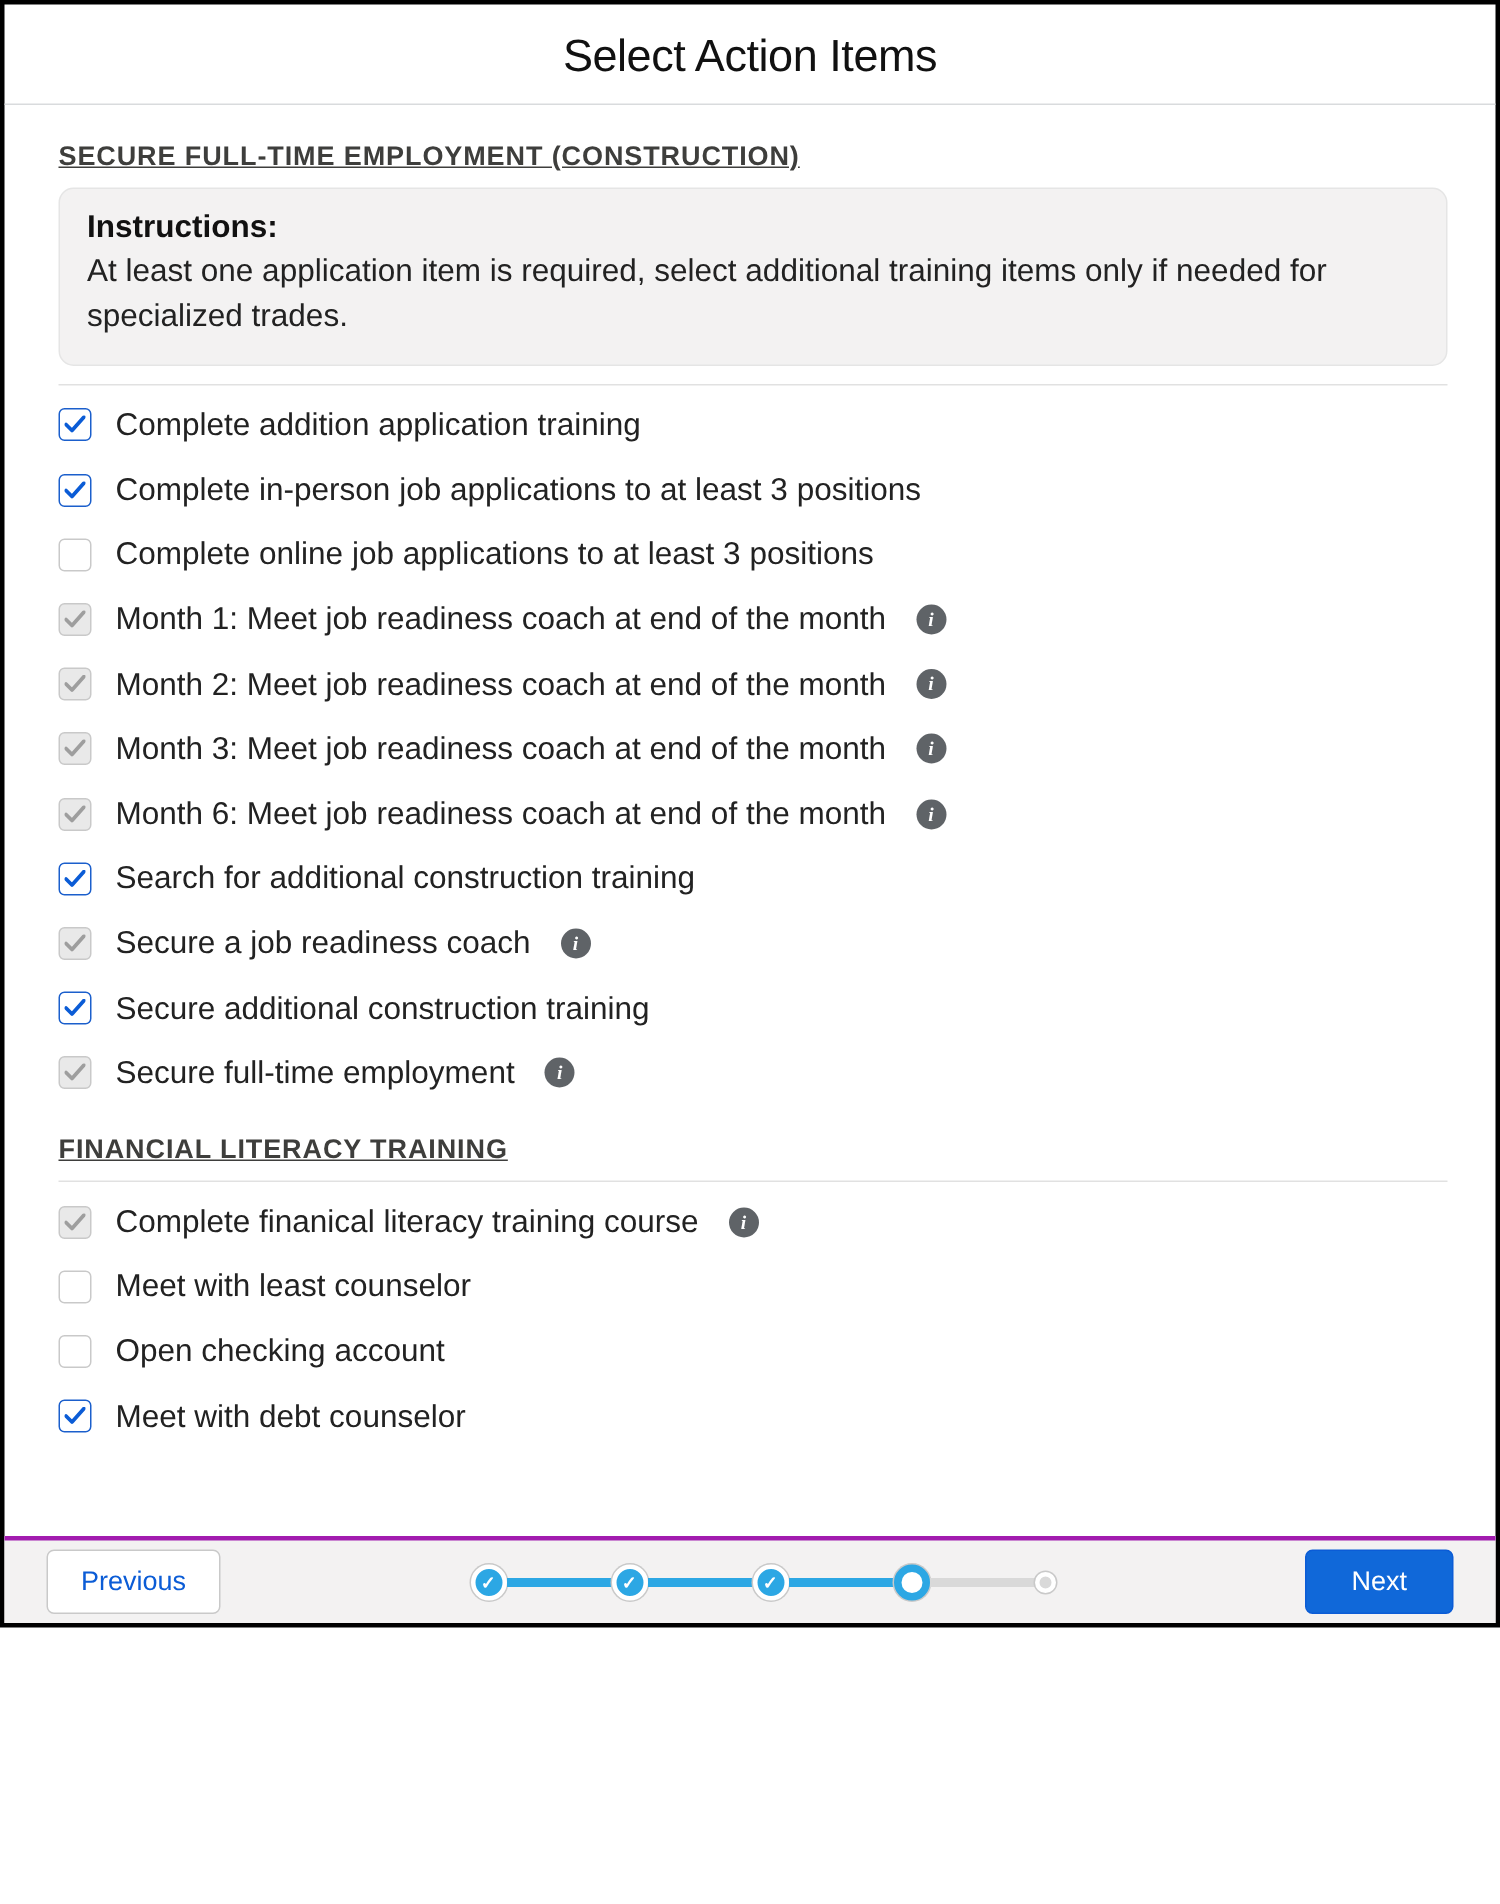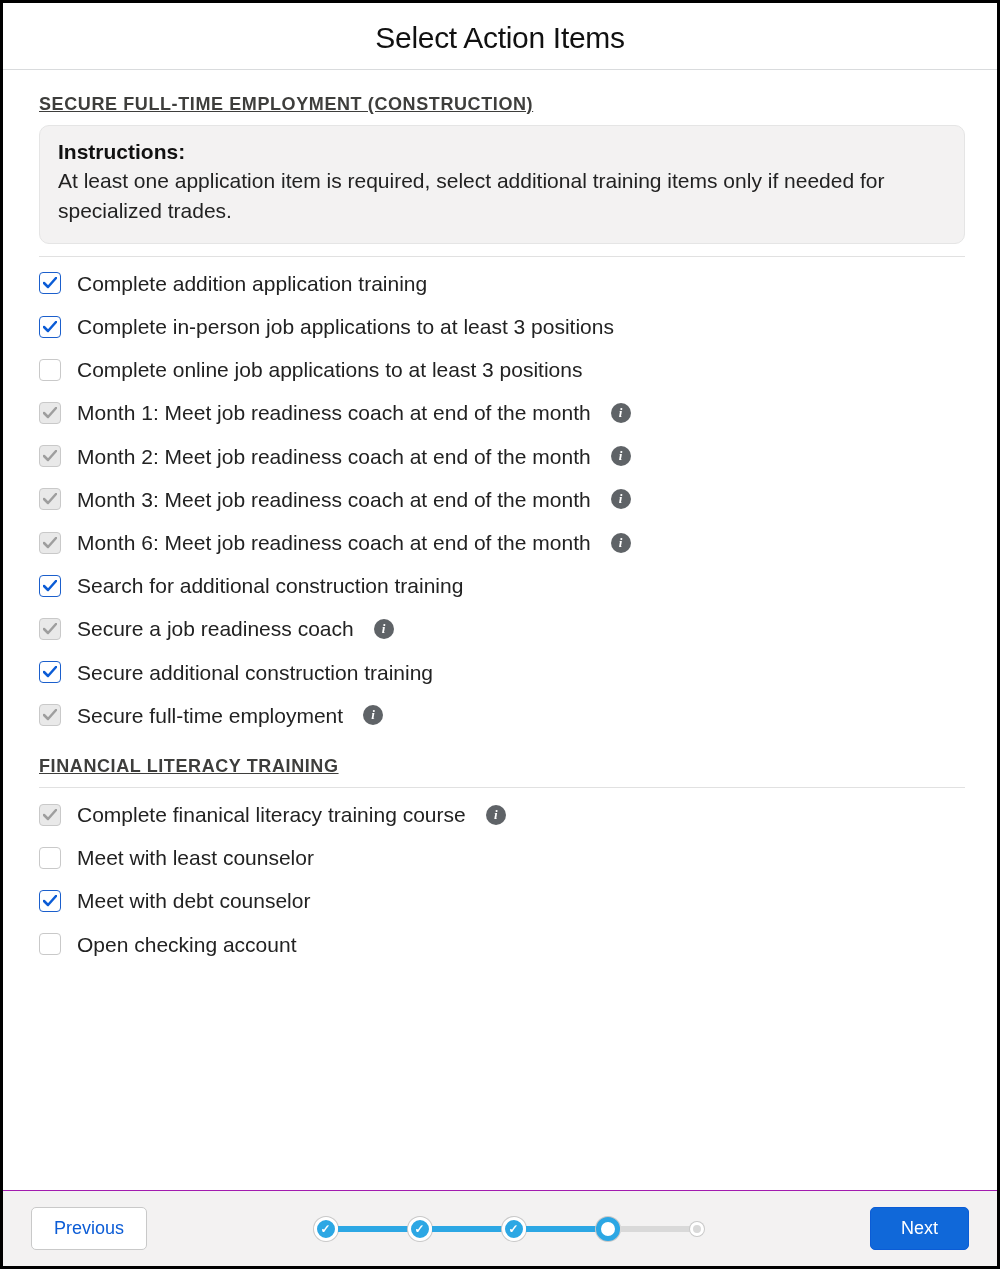--- a/index.html
+++ b/index.html
@@ -1,37 +1,37 @@
 <!DOCTYPE html>
 <html><head>
 <meta charset="utf-8">
 <style>
   * { box-sizing: border-box; margin: 0; padding: 0; }
   html, body { width: 1000px; height: 1269px; font-family: -apple-system, BlinkMacSystemFont, "Segoe UI", Helvetica, Arial, sans-serif; background: #fff; }
-  .frame { width: 1000px; height: 1269px; border: 3px solid #000; display: flex; flex-direction: column; }
+  .frame { width: 1000px; height: 1085px; border: 3px solid #000; display: flex; flex-direction: column; }
   .header { padding: 18px 0 14px; text-align: center; border-bottom: 1px solid #d9dbdd; }
   .header h1 { font-size: 30px; font-weight: 500; color: #111; letter-spacing: -0.3px; }
   .content { flex: 1; overflow: hidden; padding: 24px 32px 8px 36px; }
   .intro { font-size: 22px; font-weight: 700; line-height: 1.45; color: #111; margin-bottom: 24px; }
   .section-title { font-size: 18px; font-weight: 700; letter-spacing: 0.6px; color: #3e3e3c; text-transform: uppercase; margin-bottom: 10px; text-decoration: underline; }
   .instructions-box { background: #f3f2f2; border: 1px solid #e5e5e5; border-radius: 10px; padding: 14px 18px 16px; margin-bottom: 12px; }
   .instructions-box .label { font-size: 21px; font-weight: 700; color: #111; margin-bottom: 2px; }
   .instructions-box .text { font-size: 21px; color: #222; line-height: 1.45; }
   .divider { border: none; border-top: 1px solid #e1e1e1; margin: 4px 0 14px; }
   .item-list { display: flex; flex-direction: column; gap: 18px; margin-bottom: 28px; }
   .item { display: flex; align-items: center; gap: 16px; }
   .cb { width: 22px; height: 22px; border-radius: 4px; display: flex; align-items: center; justify-content: center; flex-shrink: 0; cursor: pointer; }
   .cb.active { border: 1px solid #1b5fcc; background: #fff; }
   .cb.active svg path { stroke: #0b5cd6; }
   .cb.disabled { border: 1px solid #c9c9c9; background: #e9e9e9; cursor: default; }
   .cb.disabled svg path { stroke: #9e9e9e; }
   .cb.empty { border: 1px solid #c9c9c9; background: #fff; }
   .item-label { font-size: 21px; color: #222; line-height: 1.2; }
   .info { width: 20px; height: 20px; border-radius: 50%; background: #5f6367; color: #fff; display: inline-flex; align-items: center; justify-content: center; font-size: 13px; font-weight: 700; font-style: italic; font-family: Georgia, serif; margin-left: 4px; cursor: pointer; flex-shrink: 0; }
-  .footer { background: #f3f2f2; border-top: 1px solid #a21caf; padding: 16px 28px; display: flex; align-items: center; justify-content: space-between; }
+  .footer { background: #f3f2f2; border-top: 3px solid #a21caf; padding: 6px 28px; display: flex; align-items: center; justify-content: space-between; }
   .btn { border-radius: 5px; font-size: 18px; padding: 10px 22px; cursor: pointer; border: 1px solid transparent; }
   .btn-prev { background: #fff; border-color: #c9c9c9; color: #0b5cd6; }
   .btn-next { background: #1068d9; color: #fff; border-color: #0b5cd6; padding: 10px 30px; }
   .progress { display: flex; align-items: center; gap: 0; }
   .step { width: 24px; height: 24px; border-radius: 50%; border: 3px solid #fff; box-shadow: 0 0 0 1px #c9c9c9; display: flex; align-items: center; justify-content: center; background: #fff; }
   .step.done { background: #2ca7e4; }
   .step.done::after { content: "✓"; color:#fff; font-size:12px; font-weight:700; }
   .step.current { border: 5px solid #2ca7e4; background:#fff; width:24px; height:24px; }
   .step.future { background:#d9d9d9; width:14px; height:14px; border:3px solid #fff; }
   .bar { height: 6px; width: 70px; }
@@ -160,30 +160,30 @@
               </svg>
             </span>
         <span class="item-label">Complete finanical literacy training course</span>
         <span class="info">i</span>
       </div>
       <div class="item">
         <span class="cb empty"></span>
         <span class="item-label">Meet with least counselor</span>
       </div>
       <div class="item">
-        <span class="cb active">
-              <svg width="14" height="12" viewBox="0 0 14 12">
-                <path d="M1 6 L5 10 L13 1" fill="none" stroke-width="2.5" stroke-linecap="round" stroke-linejoin="round"></path>
-              </svg>
-            </span>
-        <span class="item-label">Meet with debt counselor</span>
-      </div>
-      <div class="item">
         <span class="cb empty"></span>
         <span class="item-label">Open checking account</span>
+      </div>
+      <div class="item">
+        <span class="cb active">
+              <svg width="14" height="12" viewBox="0 0 14 12">
+                <path d="M1 6 L5 10 L13 1" fill="none" stroke-width="2.5" stroke-linecap="round" stroke-linejoin="round"></path>
+              </svg>
+            </span>
+        <span class="item-label">Meet with debt counselor</span>
       </div>
     </div>
   </div>
 </div>
 
 <div class="footer">
   <button class="btn btn-prev">Previous</button>
   <div class="progress">
     <span class="step done"></span>
     <span class="bar done"></span>

